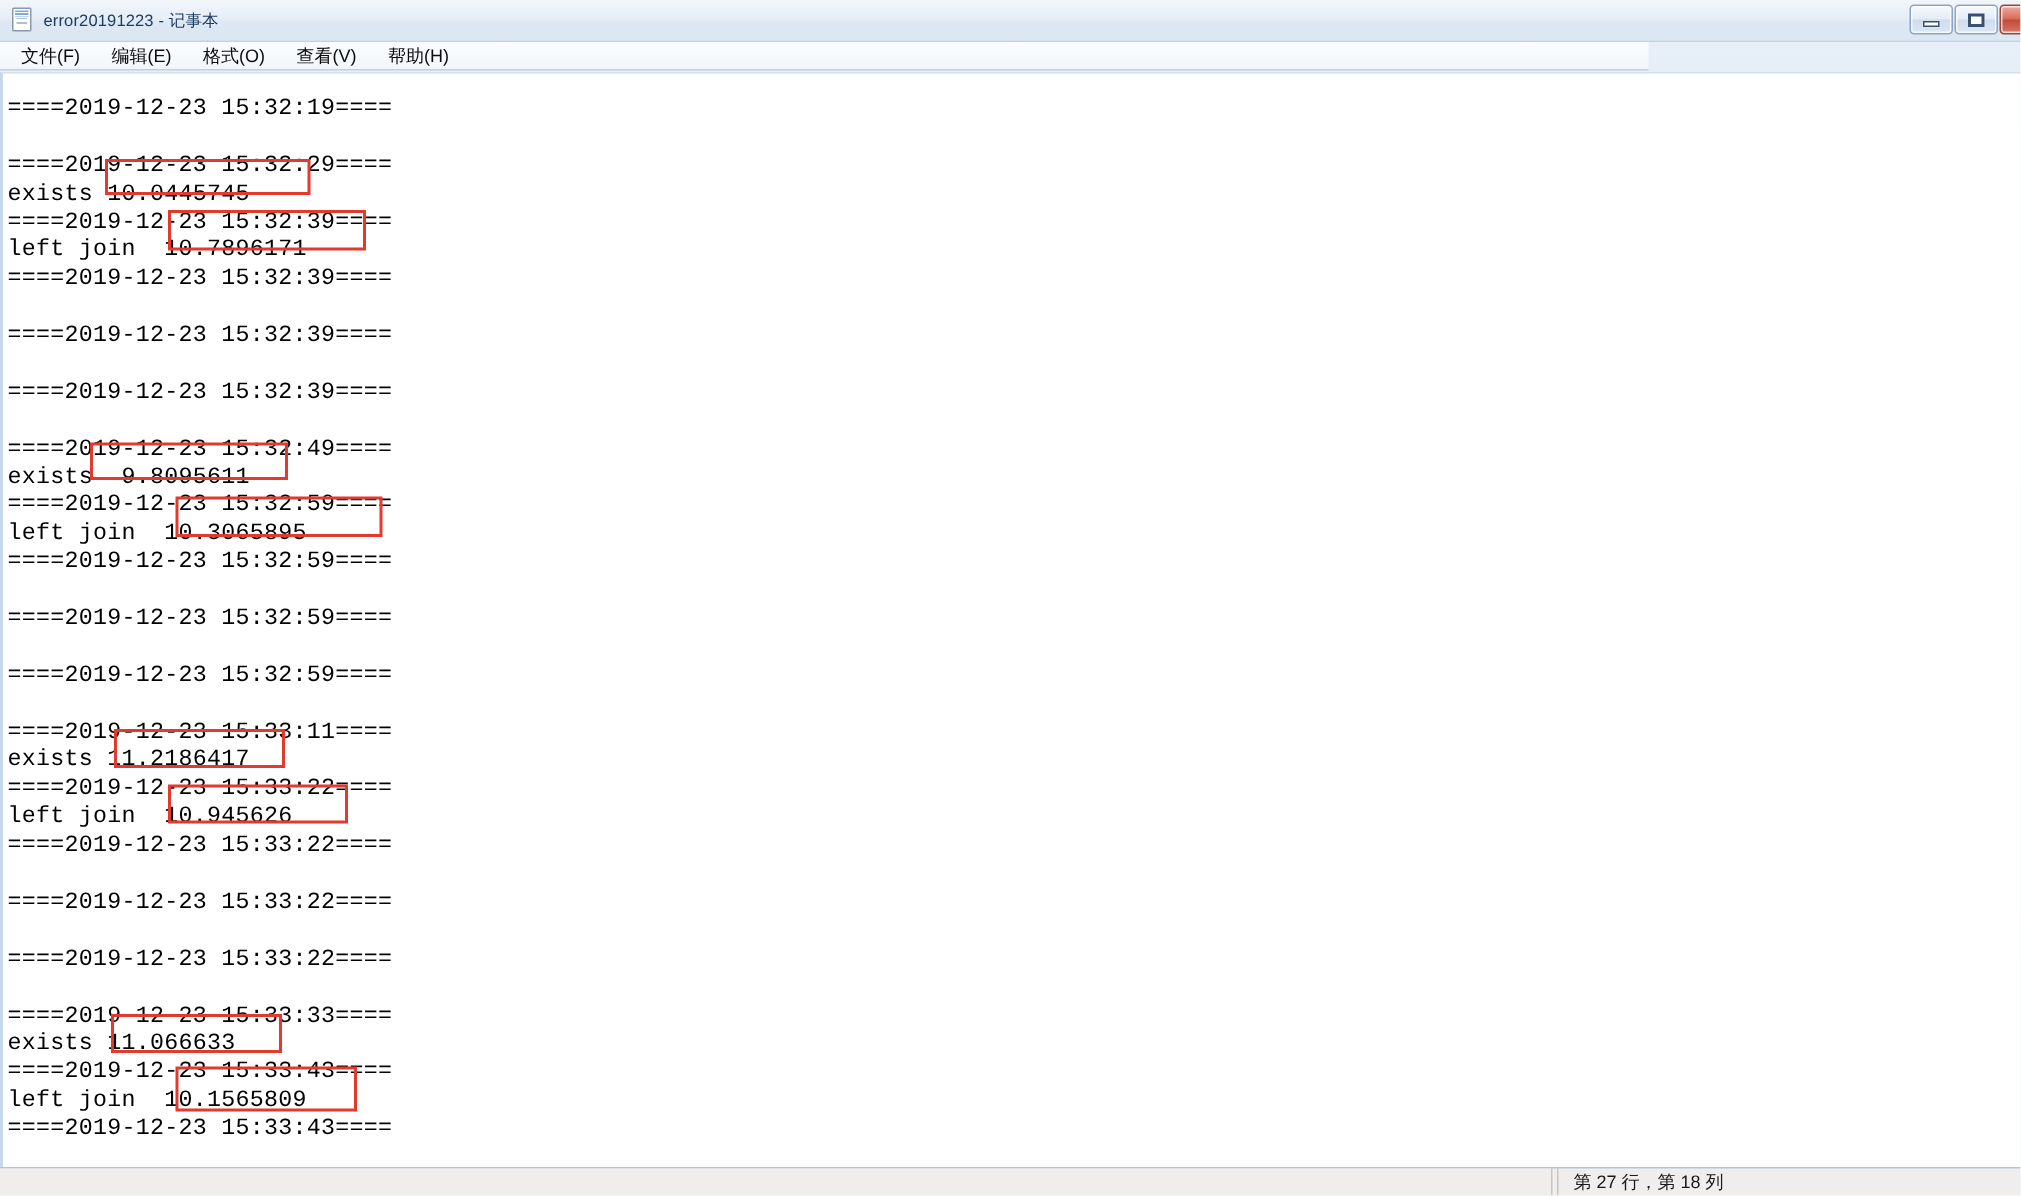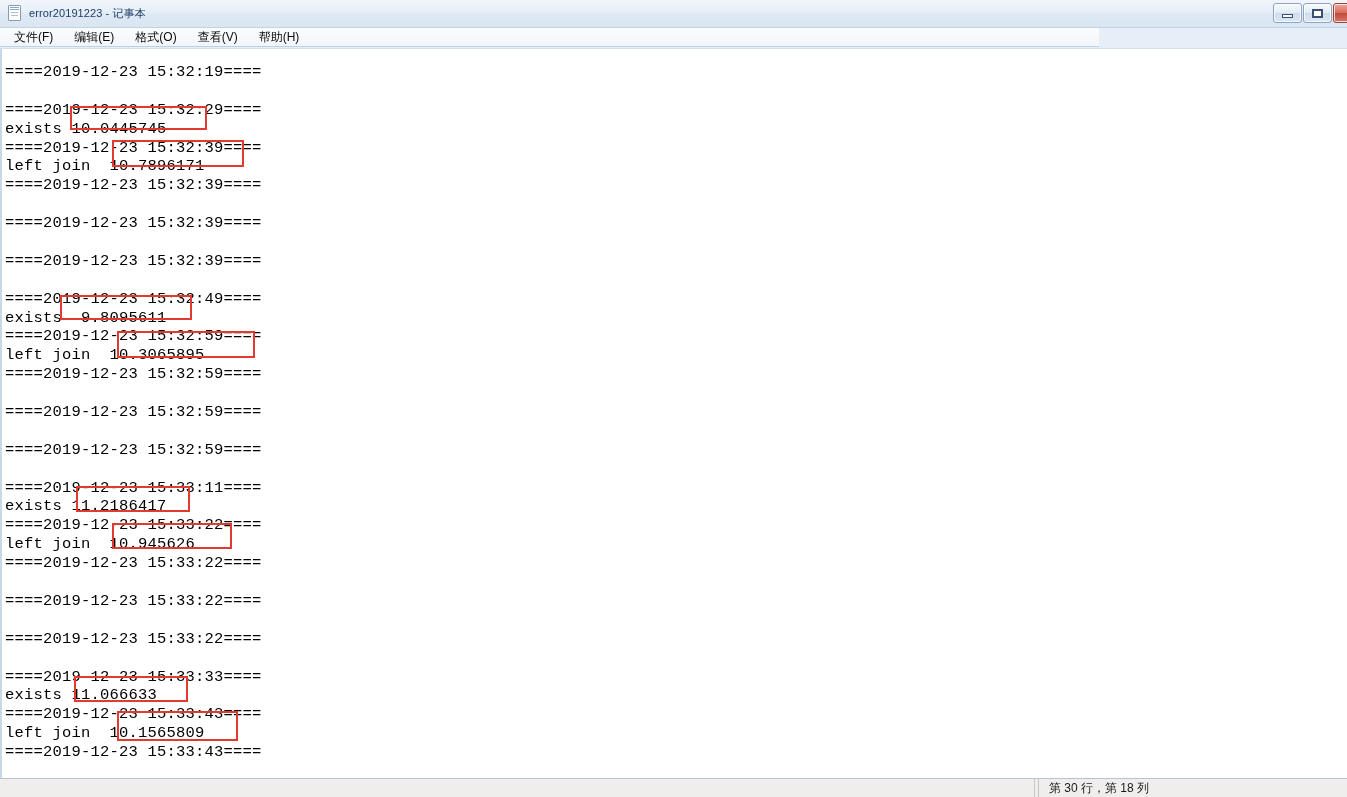--- a/index.html
+++ b/index.html
@@ -237,16 +237,16 @@
         <div class="annot" title="11.2186417" style="left: 74px; top: 437px; width: 114px; height: 26px; border-color: rgb(226, 58, 46);"></div>
         <div class="annot" title="10.945626" style="left: 110px; top: 474px; width: 120px; height: 26px; border-color: rgb(226, 58, 46);"></div>
         <div class="annot" title="11.066633" style="left: 72px; top: 627px; width: 114px; height: 26px; border-color: rgb(226, 58, 46);"></div>
         <div class="annot" title="10.1565809" style="left: 115px; top: 662px; width: 121px; height: 30px; border-color: rgb(226, 58, 46);"></div>
       </div>
   </div>
 
   <div id="statusbar">
     <div id="status-left"></div>
     <div id="status-sep2"></div>
-    <div id="status-pos">第 30 行，第 18 列</div>
+    <div id="status-pos">第 27 行，第 18 列</div>
   </div>
 
 </div>
 
 </body></html>

